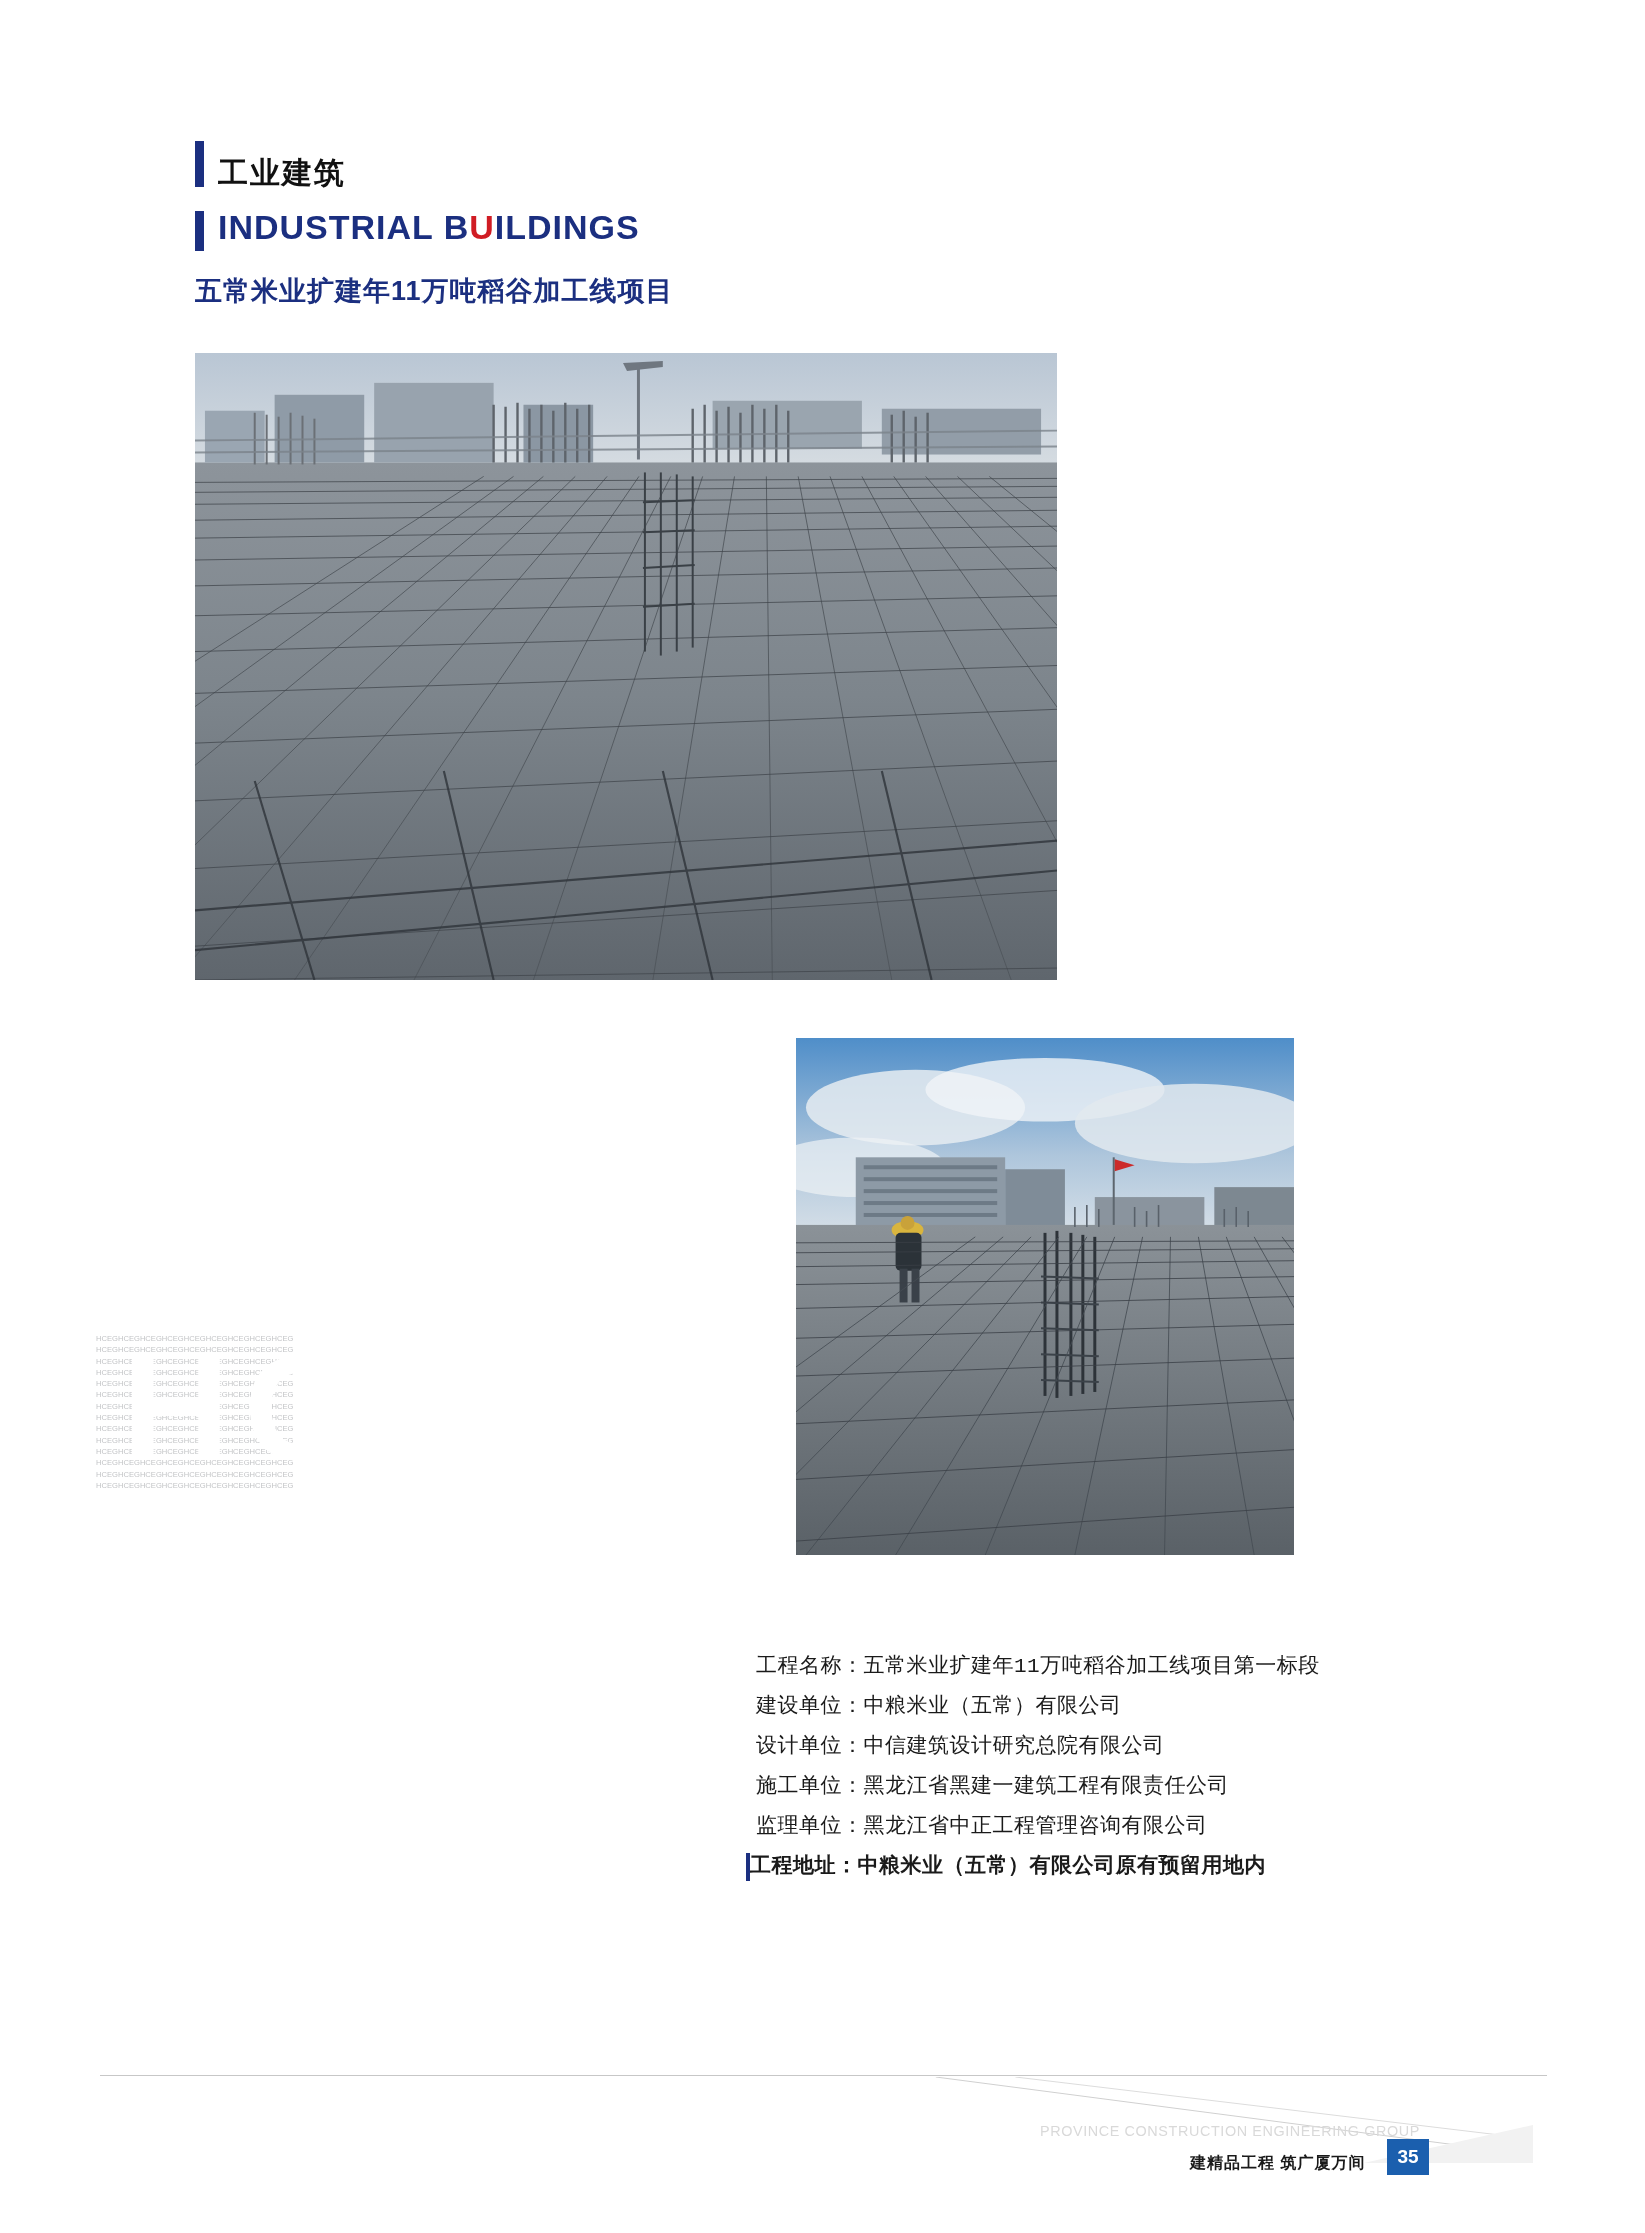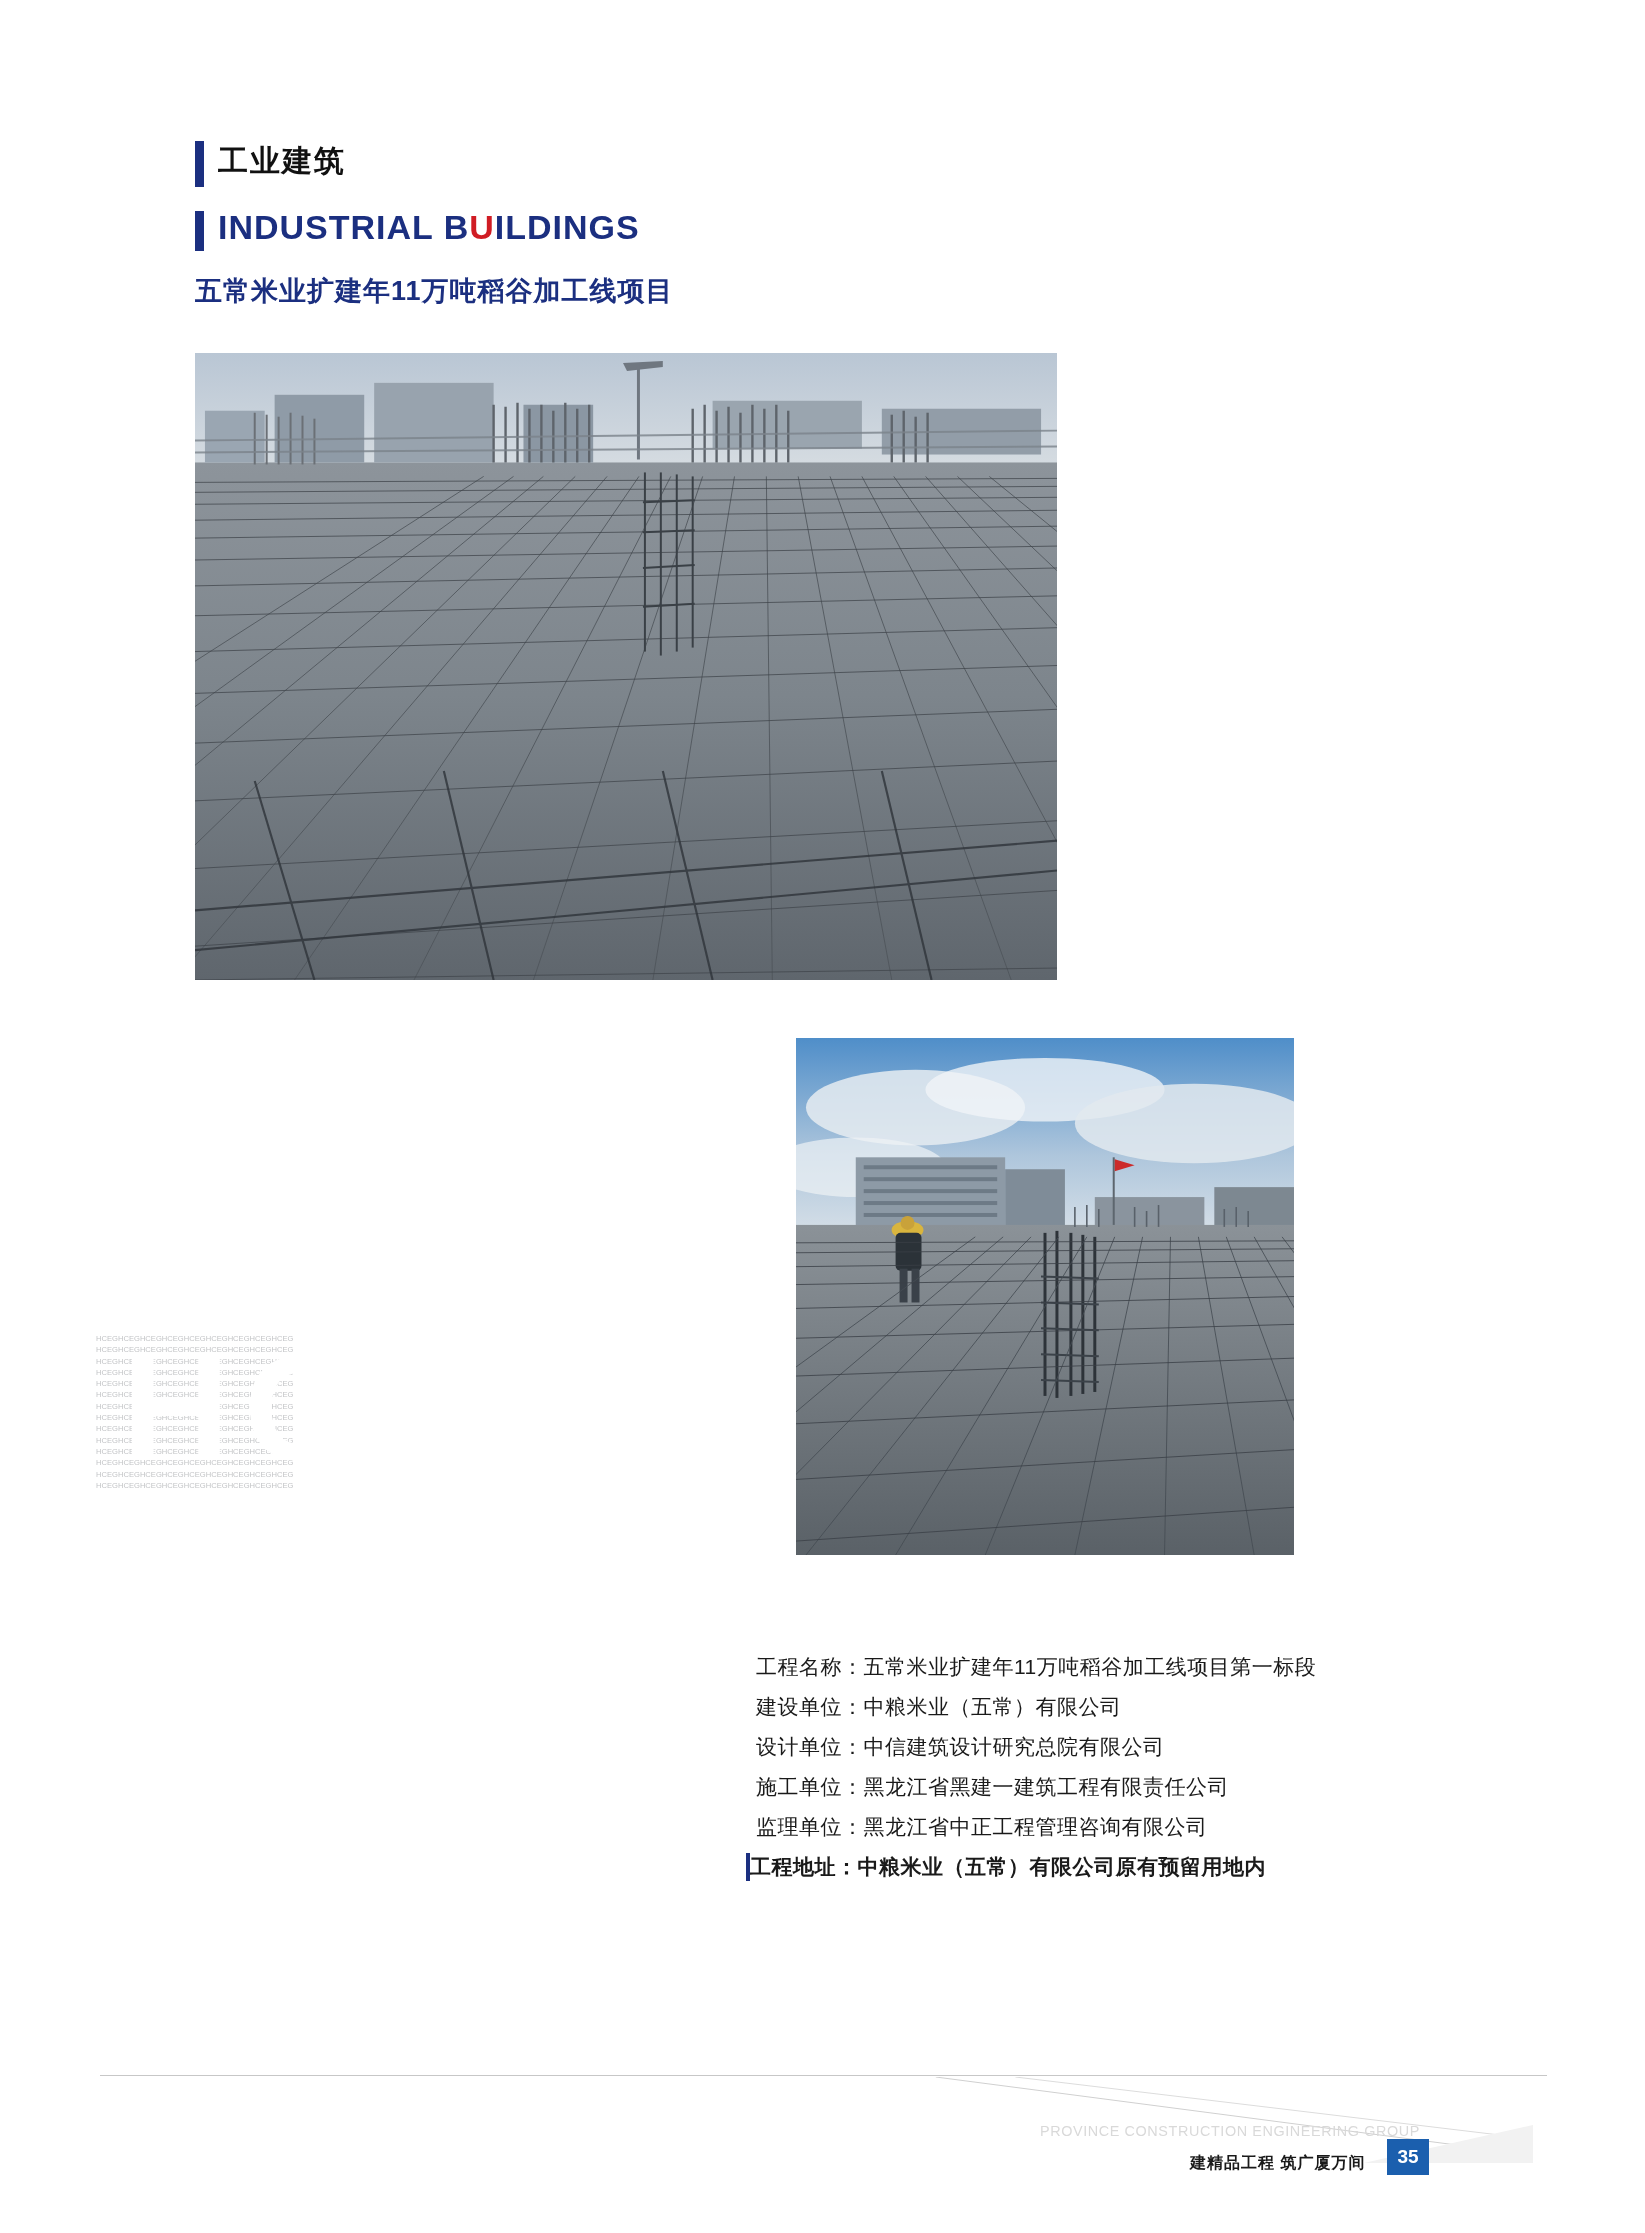--- a/index.html
+++ b/index.html
@@ -39,20 +39,21 @@
     background: #1b2f80;
     margin-right: 14px;
     margin-top: 2px;
   }
   .head-cn {
     font-size: 30px;
     font-weight: bold;
     color: #111111;
     letter-spacing: 2px;
     line-height: 44px;
+    margin-top: 12px;
   }
   .head-en-row {
     display: flex;
     align-items: flex-start;
     margin-top: 16px;
   }
   .head-bar2 {
     width: 9px;
     height: 40px;
     background: #1b2f80;
@@ -133,20 +134,21 @@
     top: 1647px;
     width: 756px;
   }
   .info-row {
     display: flex;
     align-items: baseline;
     font-size: 21px;
     color: #1a1a1a;
     line-height: 40px;
     letter-spacing: 0.5px;
+    font-family: Liberation Mono, monospace;
   }
   .info-label {
     white-space: nowrap;
   }
   .info-value {
     white-space: nowrap;
   }
   .info-row.last {
     font-weight: bold;
     position: relative;

